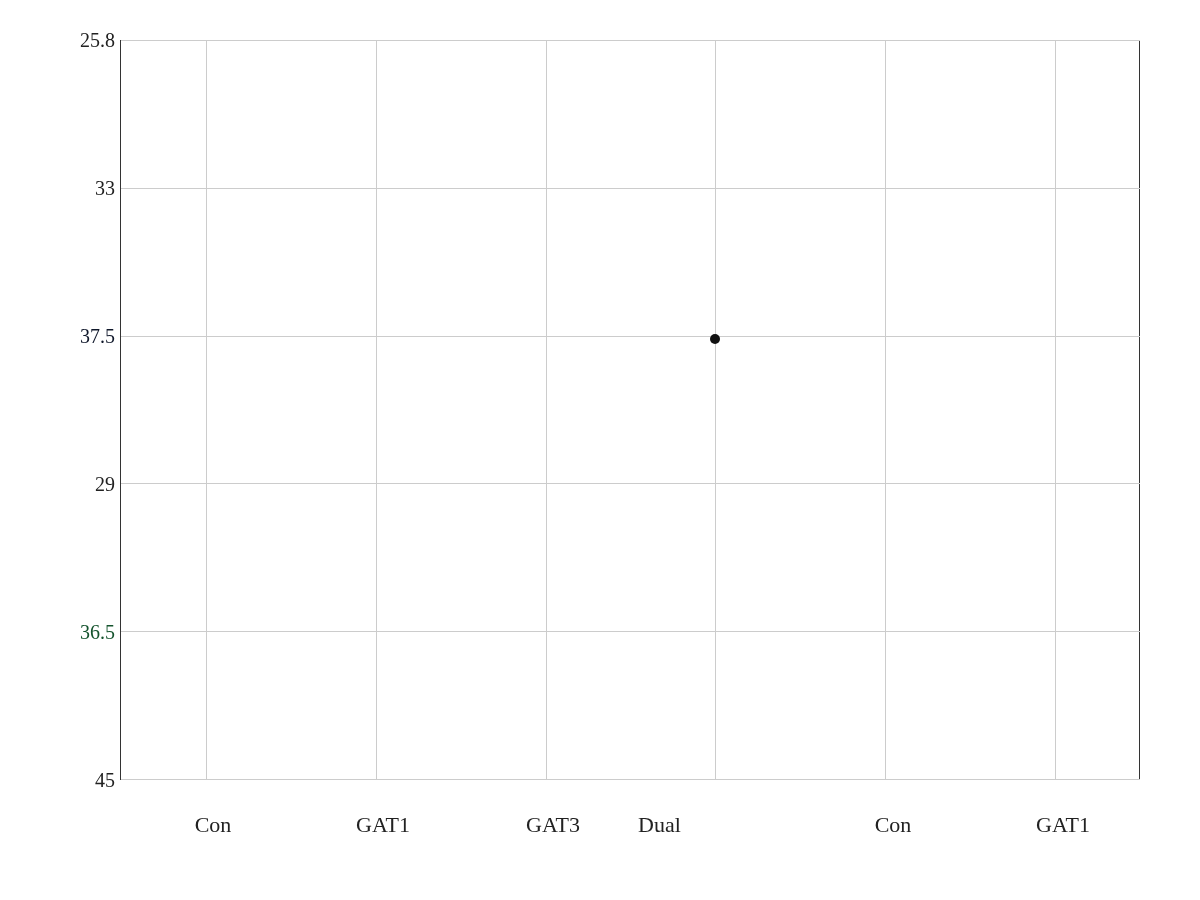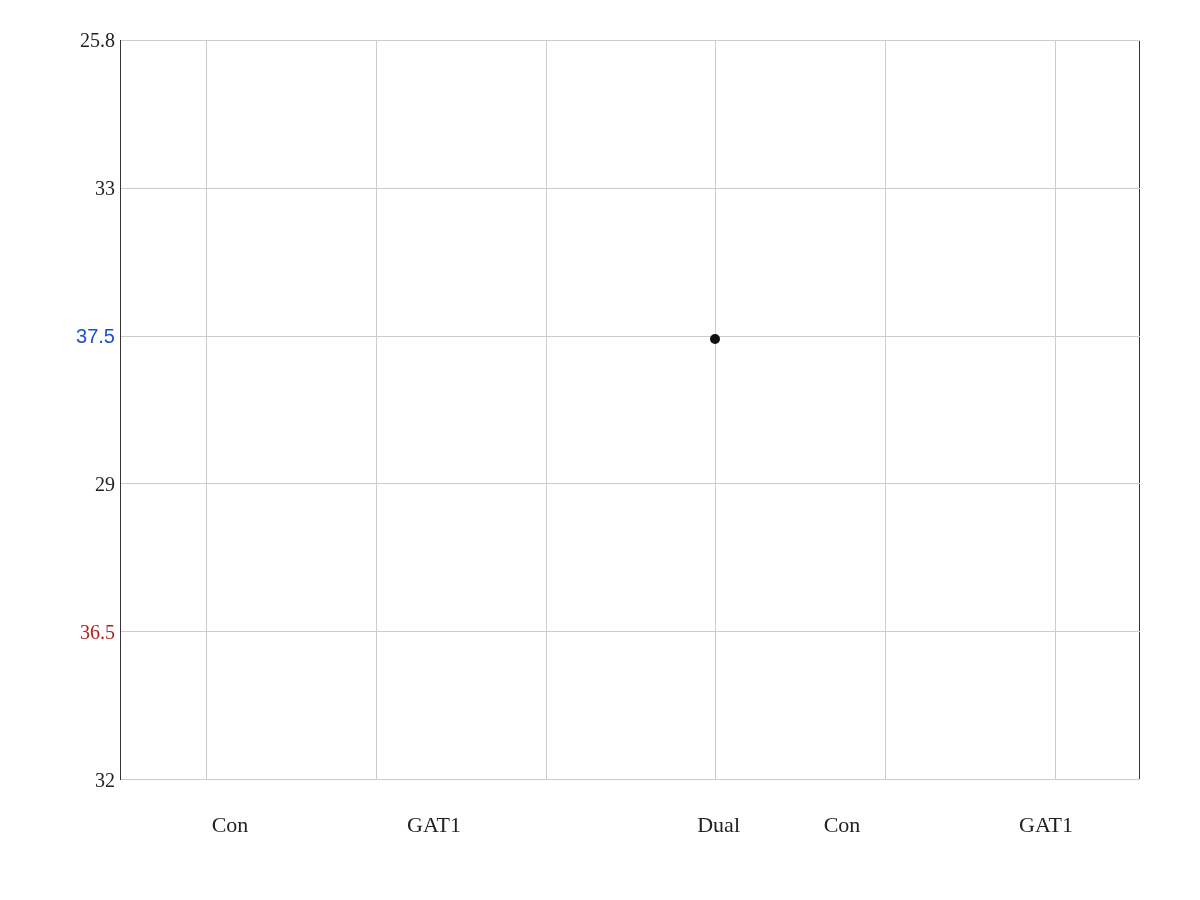--- a/index.html
+++ b/index.html
@@ -95,29 +95,30 @@
       <div class="grid-line-v" style="left: 8.33333%;"></div>
       <div class="grid-line-v" style="left: 25%;"></div>
       <div class="grid-line-v" style="left: 41.6667%;"></div>
       <div class="grid-line-v" style="left: 58.3333%;"></div>
       <div class="grid-line-v" style="left: 75%;"></div>
       <div class="grid-line-v" style="left: 91.6667%;"></div>
       <div class="data-point" style="left: 58.3333%; top: 40.4%;"></div>
     </div>
 
   <div id="y-ticks-container">
-      <div style="position: absolute; right: 0px; left: 50px; top: 780px; transform: translateY(-50%); text-align: right; font-size: 20px; font-family: Georgia, serif; color: rgb(34, 34, 34); width: 65px;">32</div>
-      <div style="position: absolute; right: 0px; left: 50px; top: 632px; transform: translateY(-50%); text-align: right; font-size: 20px; font-family: Georgia, serif; color: #b91c1c; width: 65px;">36.5</div>
+      <div style="position: absolute; right: 0px; left: 50px; top: 780px; transform: translateY(-50%); text-align: right; font-size: 20px; font-family: Georgia, serif; color: rgb(34, 34, 34); width: 65px;">45</div>
+      <div style="position: absolute; right: 0px; left: 50px; top: 632px; transform: translateY(-50%); text-align: right; font-size: 20px; font-family: Georgia, serif; color: #14532d; width: 65px;">36.5</div>
       <div style="position: absolute; right: 0px; left: 50px; top: 484px; transform: translateY(-50%); text-align: right; font-size: 20px; font-family: Georgia, serif; color: rgb(34, 34, 34); width: 65px;">29</div>
-      <div style="position: absolute; right: 0px; left: 50px; top: 336px; transform: translateY(-50%); text-align: right; font-size: 20px; font-family: Liberation Sans, sans-serif; color: #1d4ed8; width: 65px;">37.5</div>
+      <div style="position: absolute; right: 0px; left: 50px; top: 336px; transform: translateY(-50%); text-align: right; font-size: 20px; font-family: Liberation Serif, serif; color: #0f172a; width: 65px;">37.5</div>
       <div style="position: absolute; right: 0px; left: 50px; top: 188px; transform: translateY(-50%); text-align: right; font-size: 20px; font-family: Georgia, serif; color: rgb(34, 34, 34); width: 65px;">33</div>
       <div style="position: absolute; right: 0px; left: 50px; top: 40px; transform: translateY(-50%); text-align: right; font-size: 20px; font-family: Georgia, serif; color: rgb(34, 34, 34); width: 65px;">25.8</div>
     </div>
 
   <div id="x-labels-container" style="position: absolute; bottom: 55px; left: 128px; width: 1020px; height: 40px; display: flex; align-items: center;">
       <div style="flex: 1 1 0%; text-align: center; font-size: 22px; font-family: Georgia, serif; color: rgb(34, 34, 34);">Con</div>
       <div style="flex: 1 1 0%; text-align: center; font-size: 22px; font-family: Georgia, serif; color: rgb(34, 34, 34);">GAT1</div>
-      <div style="flex: 1 1 0%; text-align: right; font-size: 22px; font-family: Georgia, serif; color: rgb(34, 34, 34);">Dual</div>
+      <div style="flex: 1 1 0%; text-align: center; font-size: 22px; font-family: Georgia, serif; color: rgb(34, 34, 34);">GAT3</div>
+      <div style="flex: 1 1 0%; text-align: left; font-size: 22px; font-family: Georgia, serif; color: rgb(34, 34, 34);">Dual</div>
       <div style="flex: 1 1 0%; text-align: center; font-size: 22px; font-family: Georgia, serif; color: rgb(34, 34, 34);">Con</div>
       <div style="flex: 1 1 0%; text-align: center; font-size: 22px; font-family: Georgia, serif; color: rgb(34, 34, 34);">GAT1</div>
     </div>
 
 </div>
 
 </body></html>

